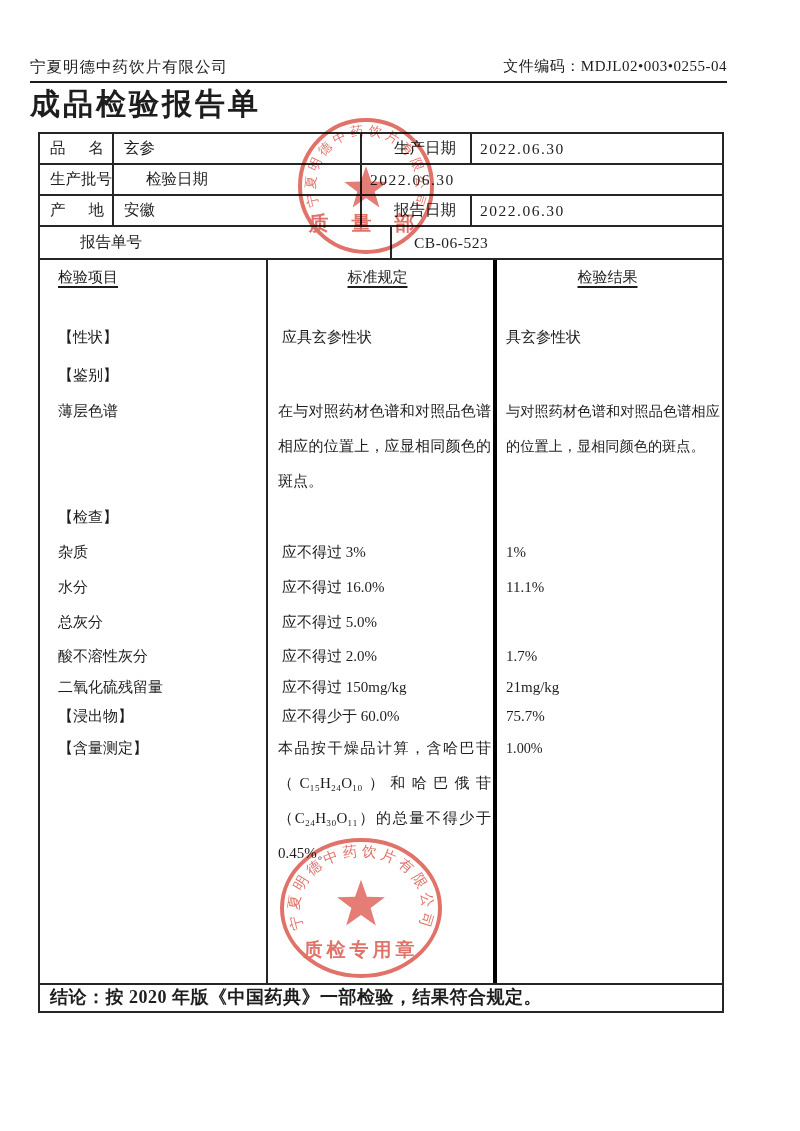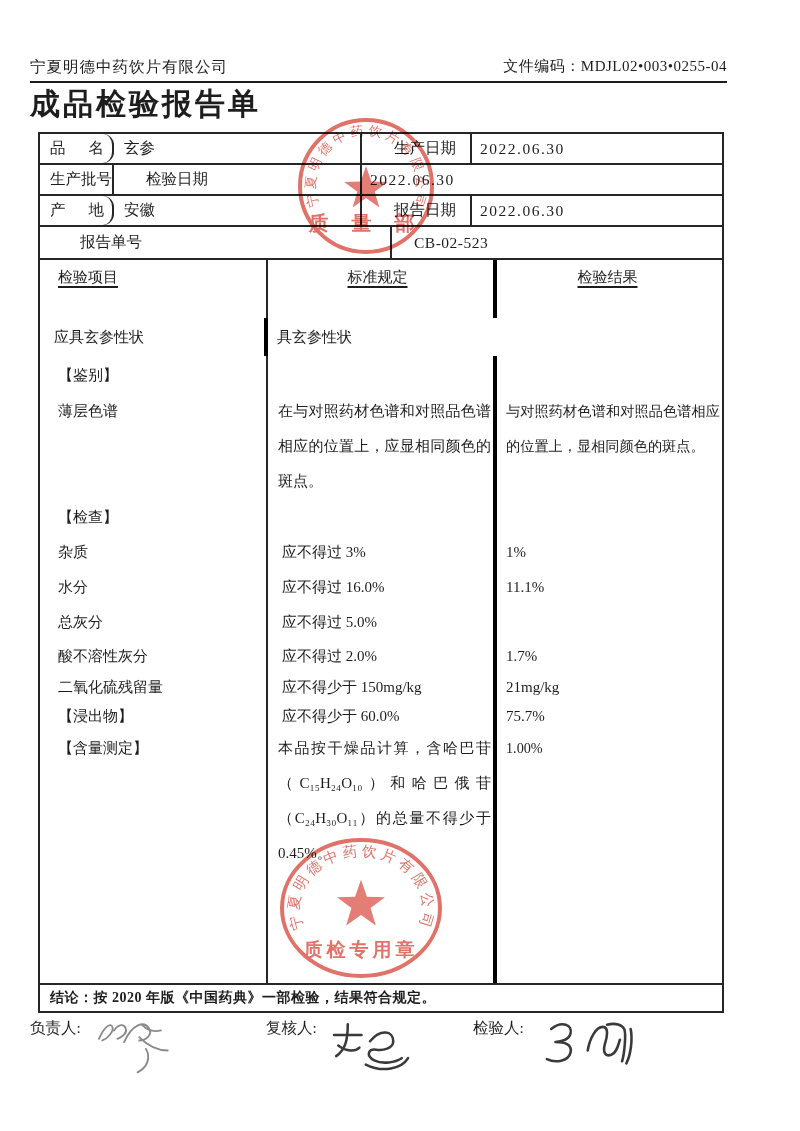--- a/index.html
+++ b/index.html
@@ -19,21 +19,21 @@
   .irow{display:grid;grid-template-columns:74px 248px 110px 254px;height:32px;box-sizing:border-box;
         border-bottom:2px solid #262626;}
   .irow:last-child{border-bottom:none;padding-left:30px;}
   .irow.report{grid-template-columns:322px 364px;}
   .irow>div{box-sizing:border-box;display:flex;align-items:center;overflow:hidden;white-space:nowrap;}
   .ic{padding-left:10px;}
   .ic.b1{border-right:2px solid #262626;}
   .ic.b2{border-right:2px solid #262626;}
   .ic.lbl2{padding-left:32px;border-right:2px solid #262626;}
   .ic.val2{padding-left:8px;letter-spacing:1.5px;}
-  .ic.justify-label{display:block;line-height:28px;text-align:justify;text-align-last:justify;padding-right:8px;border-radius:11px;}
+  .ic.justify-label{display:block;line-height:28px;text-align:justify;text-align-last:justify;padding-right:8px;}
   .irow.report .ic.rlabel{border-right:2px solid #262626;}
   .irow.report .ic.rvalue{padding-left:22px;letter-spacing:.5px;}
   
   .spec-table{position:absolute;left:38px;top:260px;width:686px;height:725px;border:2px solid #262626;
               border-top:none;box-sizing:border-box;display:flex;flex-direction:column;font-size:15px;}
   .srow{display:grid;grid-template-columns:228px 229px 225px;box-sizing:border-box;flex:0 0 auto;}
   .srow>div{box-sizing:border-box;overflow:hidden;}
   .srow .c1{border-right:2px solid #262626;padding-left:18px;}
   .srow .c2{border-right:4px solid #000000;padding-left:14px;padding-right:6px;}
   .srow .c3{padding-left:9px;padding-right:4px;}
@@ -51,21 +51,21 @@
   #spec-body .srow:nth-child(10),#spec-body .srow:nth-child(11){min-height:29px;}
   #spec-body .srow:nth-child(12){min-height:105px;}
   .srow.long>div{display:block;}
   .srow.long .c1{line-height:35px;}
   .srow.long .c2{line-height:35px;font-size:15px;text-align:justify;letter-spacing:0;
                  padding-left:10px;padding-right:2px;}
   .srow.long .c3{line-height:35px;font-size:14.2px;text-align:justify;letter-spacing:0;padding-right:2px;}
   .srow.filler{flex:1 1 auto;}
   
   .conclusion{position:absolute;left:38px;top:985px;width:686px;height:28px;box-sizing:border-box;
-              border:2px solid #262626;border-top:none;font-size:14px;font-weight:600;
+              border:2px solid #262626;border-top:none;font-size:18px;font-weight:600;
               line-height:25px;padding-left:10px;letter-spacing:.5px;}
   
   .footer{position:absolute;left:30px;top:1018px;width:740px;height:70px;font-size:15.5px;}
   .sig-label{position:absolute;top:0;}
   .sig-label.l1{left:0;}
   .sig-label.l2{left:236px;}
   .sig-label.l3{left:443px;}
   .sig{position:absolute;}
   .sig path{fill:none;stroke-linecap:round;stroke-linejoin:round;}
   .sig1{left:45px;top:-6px;}
@@ -103,32 +103,33 @@
         <div class="ic val2">2022.06.30</div>
       </div>
       <div class="irow">
         <div class="ic b1 justify-label">产　地</div>
         <div class="ic b2">安徽</div>
         <div class="ic lbl2">报告日期</div>
         <div class="ic val2">2022.06.30</div>
       </div>
       <div class="irow report">
       <div class="ic rlabel">报告单号</div>
-      <div class="ic rvalue">CB-02-523</div>
+      <div class="ic rvalue">CB-06-523</div>
     </div>
   </div>
 
   <div class="spec-table">
     <div id="spec-body" style="display:contents">
       <div class="srow head">
         <div class="c1"><span class="ul">检验项目</span></div>
         <div class="c2"><span class="ul">标准规定</span></div>
         <div class="c3"><span class="ul">检验结果</span></div>
       </div>
       <div class="srow">
+          <div class="c1">【性状】</div>
           <div class="c2">应具玄参性状</div>
           <div class="c3">具玄参性状</div>
         </div><div class="srow">
           <div class="c1">【鉴别】</div>
           <div class="c2"></div>
           <div class="c3"></div>
         </div><div class="srow long">
           <div class="c1">薄层色谱</div>
           <div class="c2">在与对照药材色谱和对照品色谱相应的位置上，应显相同颜色的斑点。</div>
           <div class="c3">与对照药材色谱和对照品色谱相应的位置上，显相同颜色的斑点。</div>
@@ -146,55 +147,40 @@
           <div class="c3">11.1%</div>
         </div><div class="srow">
           <div class="c1">总灰分</div>
           <div class="c2">应不得过 5.0%</div>
         </div><div class="srow">
           <div class="c1">酸不溶性灰分</div>
           <div class="c2">应不得过 2.0%</div>
           <div class="c3">1.7%</div>
         </div><div class="srow">
           <div class="c1">二氧化硫残留量</div>
-          <div class="c2">应不得少于 150mg/kg</div>
+          <div class="c2">应不得过 150mg/kg</div>
           <div class="c3">21mg/kg</div>
         </div><div class="srow">
           <div class="c1">【浸出物】</div>
           <div class="c2">应不得少于 60.0%</div>
           <div class="c3">75.7%</div>
         </div><div class="srow long">
           <div class="c1">【含量测定】</div>
           <div class="c2">本品按干燥品计算，含哈巴苷（C₁₅H₂₄O₁₀）和哈巴俄苷（C₂₄H₃₀O₁₁）的总量不得少于 0.45%。</div>
           <div class="c3">1.00%</div>
         </div><div class="srow filler" id="spec-filler">
         <div class="c1"></div>
         <div class="c2"></div>
         <div class="c3"></div>
       </div>
     </div>
   </div>
 
   <div class="conclusion">结论：按 2020 年版《中国药典》一部检验，结果符合规定。</div>
 
-  <div class="footer">
-    <span class="sig-label l1">负责人:</span>
-    <span class="sig-label l2">复核人:</span>
-    <span class="sig-label l3">检验人:</span>
-
-    <svg class="sig sig1" width="115" height="62" viewBox="0 0 100 74">
-      <path stroke="#8a8a8a" stroke-width="2.2" d="M10 32 c6 -14 14 -20 16 -14 c2 5 -6 14 -12 16 M28 22 c6 -8 12 -8 14 -2 c2 5 -4 10 -10 12 M40 36 c10 -22 24 -26 30 -16 c4 7 -4 14 -12 14 M62 16 c6 6 14 8 22 6 M58 30 c10 10 22 16 34 16 M66 44 c6 10 2 22 -10 28"></path>
-    </svg>
-    <svg class="sig sig2" width="100" height="55" viewBox="0 0 92 52">
-      <path stroke="#3a3a3a" stroke-width="2.4" d="M12 16 h26 M25 6 c0 14 -2 24 -11 30 M16 26 c8 6 16 6 20 2 M46 22 c10 -12 22 -10 22 0 c0 7 -10 9 -16 8 c-8 -1 -10 6 -2 10 c8 4 20 2 26 -2 M42 44 c16 8 34 4 40 -6"></path>
-    </svg>
-    <svg class="sig sig3" width="104" height="58" viewBox="0 0 96 54">
-      <path stroke="#3a3a3a" stroke-width="2.4" d="M10 14 c10 -8 20 -4 18 4 c-1 6 -9 8 -14 8 c8 0 16 2 14 10 c-2 8 -14 10 -22 6 M44 34 c2 -12 8 -22 14 -22 c6 0 4 10 2 16 c-2 7 0 12 6 10 c5 -2 6 -8 8 -14 M62 10 c8 -2 14 0 16 4 c2 5 0 24 -2 30 M84 14 c2 10 0 24 -4 32"></path>
-    </svg>
-  </div>
 
   <svg class="stamp stamp-top" width="146" height="146" viewBox="-73 -73 146 146">
     <defs>
       <path id="arc-top" d="M -46.2 21.6 A 51 51 0 1 1 46.2 21.6" fill="none"></path>
     </defs>
     <circle class="ring" cx="0" cy="0" r="66" stroke-width="4"></circle>
     <text font-size="13" letter-spacing="4">
       <textPath href="#arc-top" startOffset="2">宁夏明德中药饮片有限公司</textPath>
     </text>
     <path class="star" transform="translate(0,3) scale(0.95)" d="M0,-24 L5.64,-7.77 L22.83,-7.42 L9.13,2.97 L14.11,19.42 L0,9.6 L-14.11,19.42 L-9.13,2.97 L-22.83,-7.42 L-5.64,-7.77 Z"></path>

